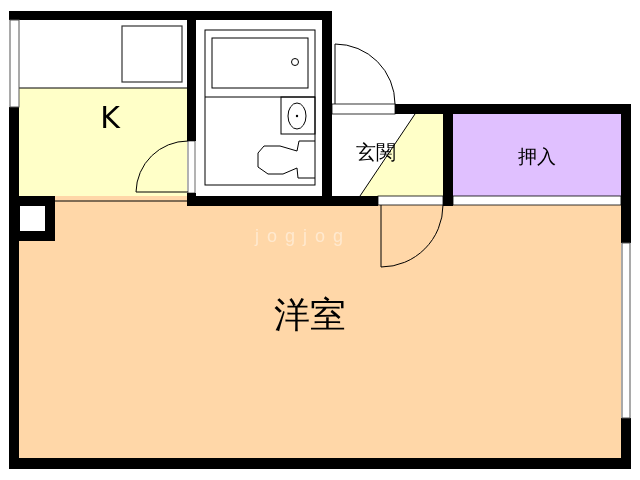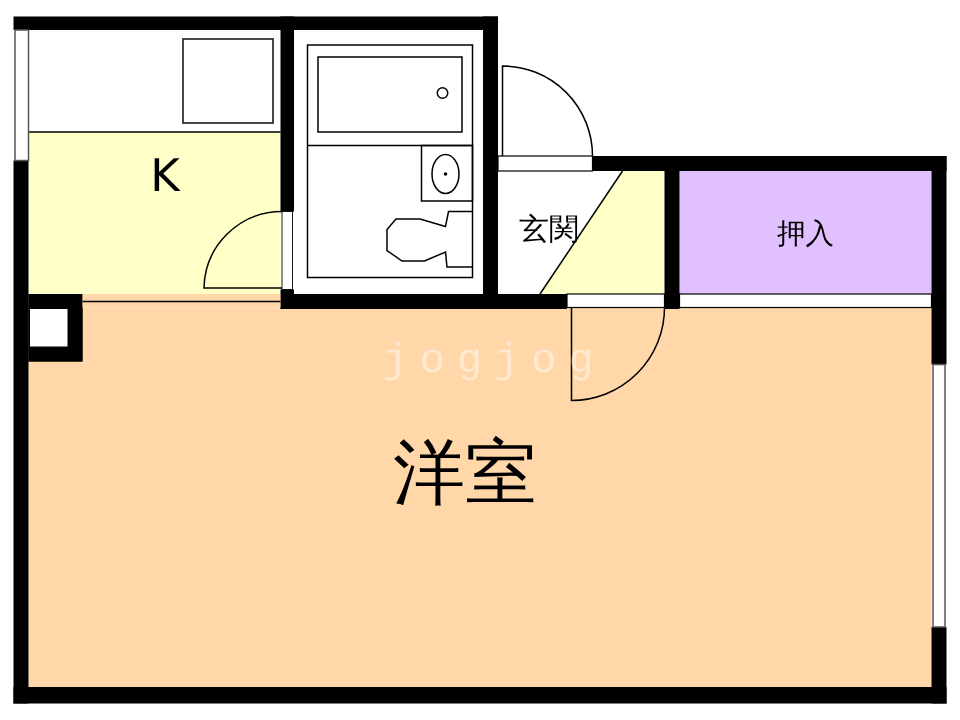--- a/index.html
+++ b/index.html
@@ -1,24 +1,24 @@
 <!DOCTYPE html>
 <html><head>
   <meta charset="utf-8">
   <style>
     html, body { margin: 0; padding: 0; background: #ffffff; }
     body { width: 640px; height: 480px; overflow: hidden; position: relative; font-family: "DejaVu Sans", sans-serif; }
     #plan { position: absolute; left: 0; top: 0; width: 640px; height: 480px; }
     .label { position: absolute; color: #000; font-family: "DejaVu Sans", sans-serif; text-align: center; white-space: nowrap; }
     .lbl-k { left: 70px; top: 100px; width: 80px; font-size: 30px; line-height: 36px; }
     .lbl-k .l2 { font-size: 30px; }
-    .lbl-genkan { left: 336px; top: 140px; width: 60px; font-size: 20px; line-height: 24px; }
+    .lbl-genkan { left: 336px; top: 140px; width: 60px; font-size: 20px; line-height: 24px; text-align: right; }
     .lbl-oshiire { left: 453px; top: 144px; width: 168px; font-size: 19px; line-height: 24px; }
-    .lbl-yoshitsu { left: 230px; top: 295px; width: 160px; font-size: 48px; line-height: 40px; }
-    .watermark { position: absolute; left: 255px; top: 226px; font-size: 28px; letter-spacing: 8px; color: rgba(255,255,255,0.45); font-family: Liberation Mono, monospace; }
+    .lbl-yoshitsu { left: 230px; top: 295px; width: 160px; font-size: 36px; line-height: 40px; }
+    .watermark { position: absolute; left: 255px; top: 226px; font-size: 18px; letter-spacing: 8px; color: rgba(255,255,255,0.45); font-family: Liberation Sans, sans-serif; }
   </style>
 </head>
 <body>
 
 <svg id="plan" viewBox="0 0 640 480" xmlns="http://www.w3.org/2000/svg">
 
   <rect x="19" y="205" width="602" height="253" fill="#FFD7A8"></rect>
   <rect x="19" y="88" width="168" height="108" fill="#FFFFC8"></rect>
   <rect x="19" y="20" width="168" height="68" fill="#FFFFFF"></rect>
   <line x1="19" y1="88" x2="187" y2="88" stroke="#000" stroke-width="1"></line>

